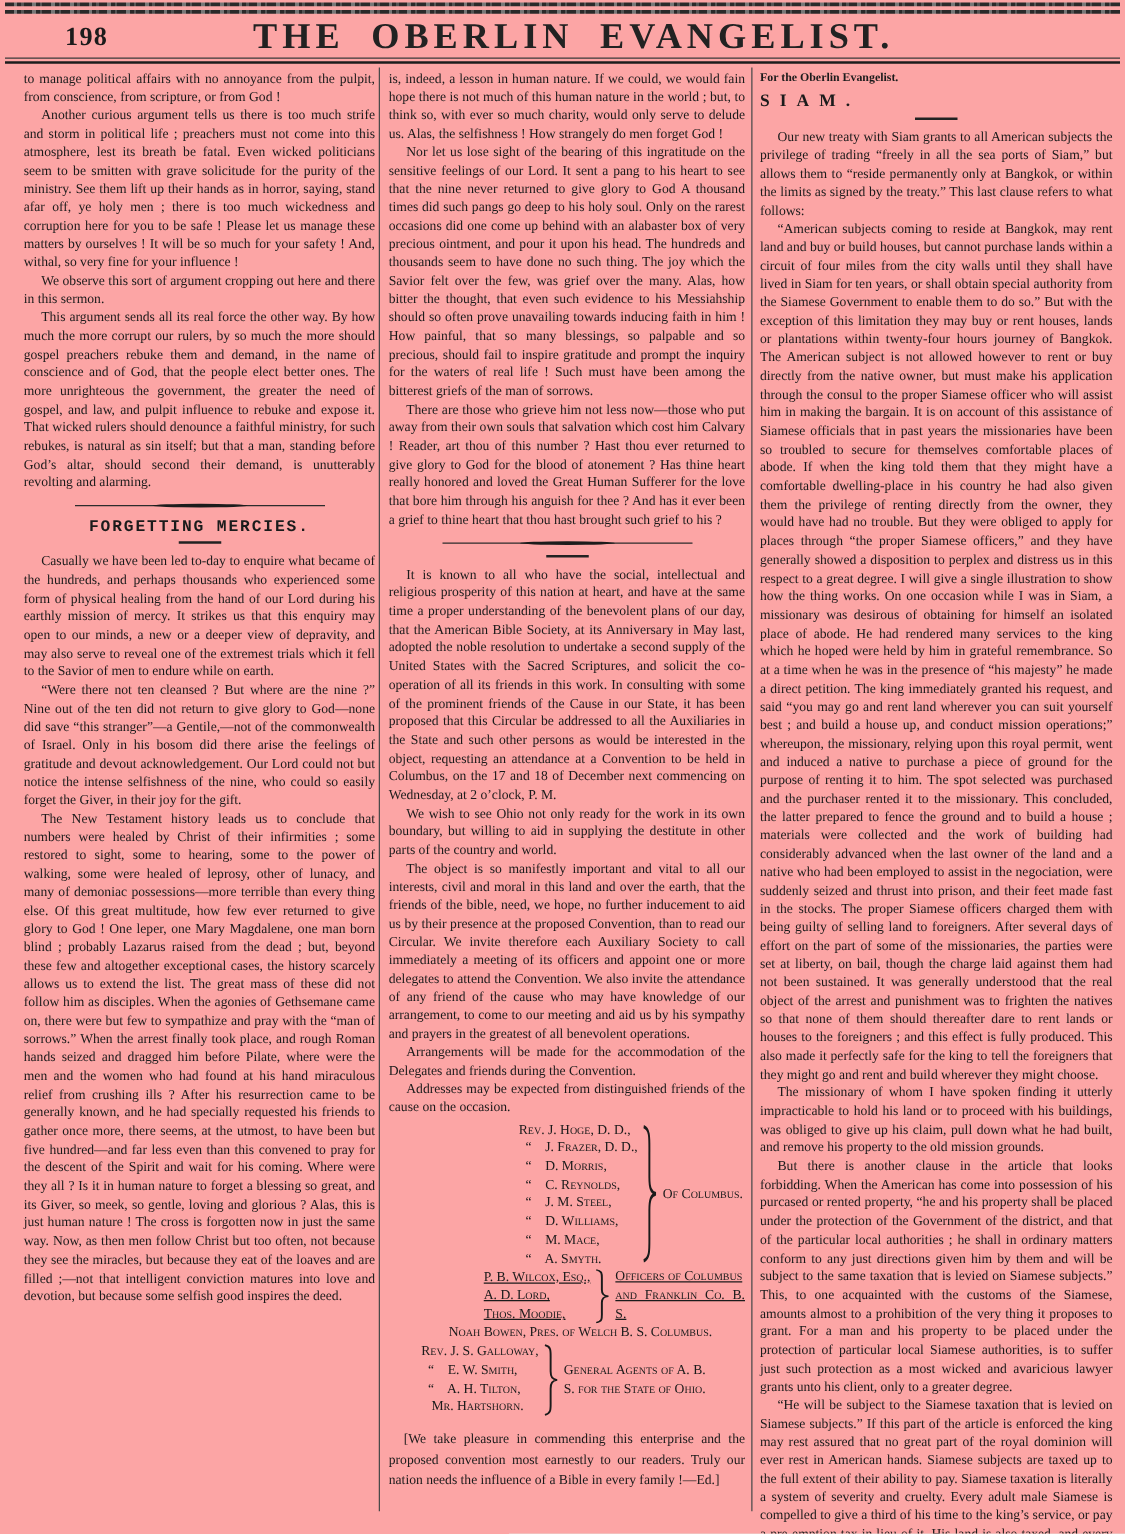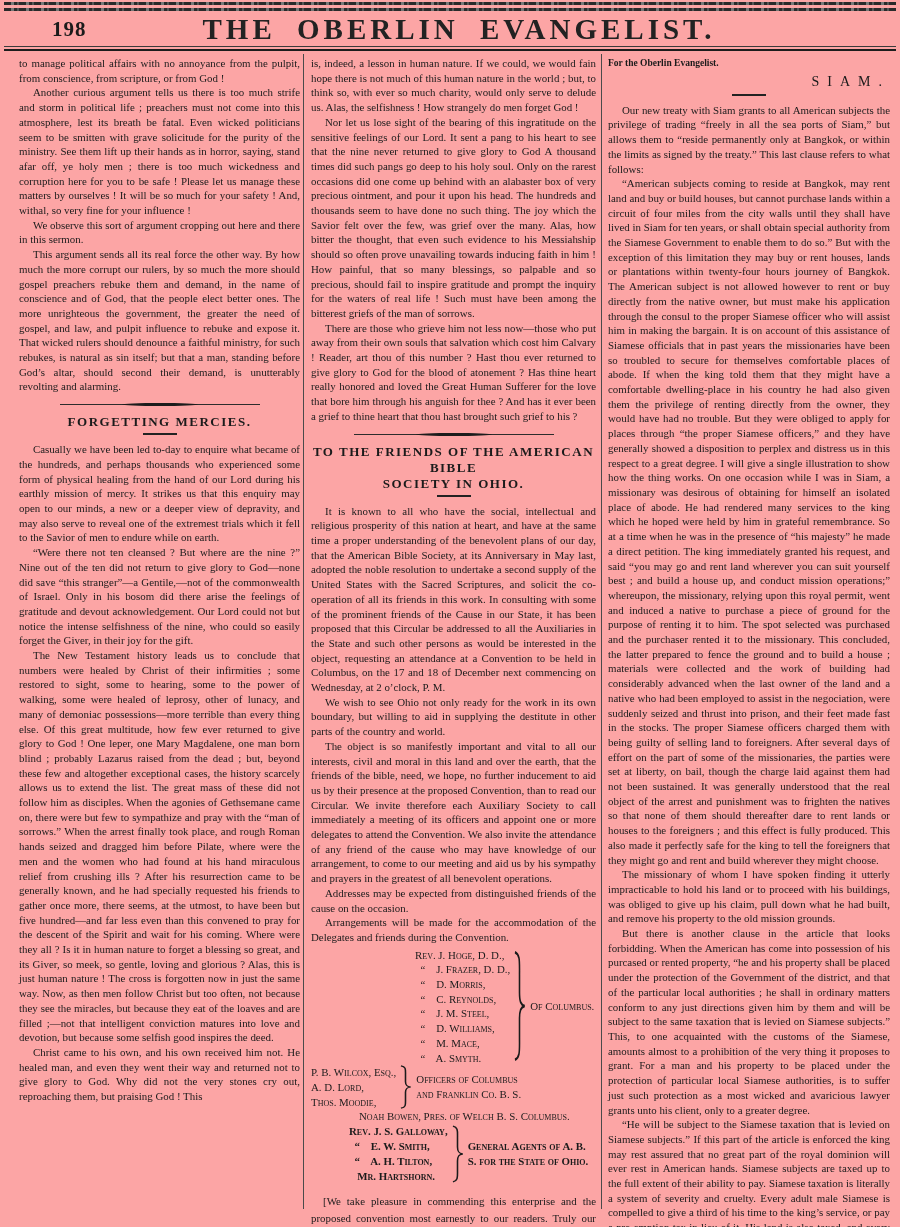--- a/index.html
+++ b/index.html
@@ -29,30 +29,30 @@
   .colrule-2{left:601px;}
   .col{position:absolute;top:56px;font-size:10.9px;line-height:14.7px;text-align:justify;}
   .col1{left:19px;width:281px;}
   .col2{left:311px;width:285px;}
   .col3{left:608px;width:282px;}
   p{margin:0;padding:0;}
   p.ind{text-indent:14px;}
   .swell{position:relative;height:7px;width:200px;margin:7px auto 6px auto;}
   .swell .line{position:absolute;top:3px;left:0;right:0;height:1px;background:#2c2c2c;}
   .swell .bulge{position:absolute;top:2px;left:50%;margin-left:-38px;width:76px;height:3px;background:#1c1c1c;border-radius:50%;}
-  h2.sec{margin:2px 0 0 0;text-align:center;font-size:13px;font-weight:bold;letter-spacing:1.5px;line-height:16px;}
+  h2.sec{margin:2px 0 0 0;text-align:center;font-size:13px;font-weight:bold;letter-spacing:1.5px;line-height:16px;font-family:Liberation Mono, monospace;}
   .hrule{width:34px;border-top:2px solid #222;margin:3px auto 7px auto;}
   .credit{text-align:left;font-size:9.5px;font-weight:bold;margin:0 8px 2px 0;}
-  h2.siam{margin:0;text-align:right;font-size:14px;font-weight:normal;letter-spacing:8px;line-height:18px;}
+  h2.siam{margin:0;text-align:left;font-size:14px;font-weight:bold;letter-spacing:8px;line-height:18px;}
   
   .signers{margin-top:3px;font-variant:small-caps;}
   .sign-group{display:flex;align-items:center;}
   .sg1{margin-left:104px;}
-  .sg2{}
-  .sg3{margin-left:38px;font-weight:bold;}
+  .sg2{margin-left:76px;text-decoration:underline;}
+  .sg3{margin-left:26px;}
   .names div{white-space:pre;line-height:14.7px;}
   .brace{width:13px;margin:0 4px 0 3px;flex:0 0 auto;}
   .sign-label{line-height:15px;}
   .bowen{margin-left:48px;white-space:pre;line-height:15px;}
   .ednote{margin-top:10px;line-height:16.5px;}
   .ednote p{text-indent:12px;}
 </style>
 </head>
 <body>
 
@@ -85,44 +85,39 @@
       <div class="line"></div>
       <div class="bulge"></div>
     </div>
 
     <h2 class="sec">FORGETTING MERCIES.</h2>
     <div class="hrule"></div>
 
     <p class="ind">Casually we have been led to-day to enquire what became of the hundreds, and perhaps thousands who experienced some form of physical healing from the hand of our Lord during his earthly mission of mercy. It strikes us that this enquiry may open to our minds, a new or a deeper view of depravity, and may also serve to reveal one of the extremest trials which it fell to the Savior of men to endure while on earth.</p>
     <p class="ind">“Were there not ten cleansed ? But where are the nine ?” Nine out of the ten did not return to give glory to God—none did save “this stranger”—a Gentile,—not of the commonwealth of Israel. Only in his bosom did there arise the feelings of gratitude and devout acknowledgement. Our Lord could not but notice the intense selfishness of the nine, who could so easily forget the Giver, in their joy for the gift.</p>
     <p class="ind">The New Testament history leads us to conclude that numbers were healed by Christ of their infirmities ; some restored to sight, some to hearing, some to the power of walking, some were healed of leprosy, other of lunacy, and many of demoniac possessions—more terrible than every thing else. Of this great multitude, how few ever returned to give glory to God ! One leper, one Mary Magdalene, one man born blind ; probably Lazarus raised from the dead ; but, beyond these few and altogether exceptional cases, the history scarcely allows us to extend the list. The great mass of these did not follow him as disciples. When the agonies of Gethsemane came on, there were but few to sympathize and pray with the “man of sorrows.” When the arrest finally took place, and rough Roman hands seized and dragged him before Pilate, where were the men and the women who had found at his hand miraculous relief from crushing ills ? After his resurrection came to be generally known, and he had specially requested his friends to gather once more, there seems, at the utmost, to have been but five hundred—and far less even than this convened to pray for the descent of the Spirit and wait for his coming. Where were they all ? Is it in human nature to forget a blessing so great, and its Giver, so meek, so gentle, loving and glorious ? Alas, this is just human nature ! The cross is forgotten now in just the same way. Now, as then men follow Christ but too often, not because they see the miracles, but because they eat of the loaves and are filled ;—not that intelligent conviction matures into love and devotion, but because some selfish good inspires the deed.</p>
-    <p class="ind">Christ came to his own, and his own received him not. He healed man, and even they went their way and returned not to give glory to God. Why did not the very stones cry out, reproaching them, but praising God ! This</p>
   </div>
 
   <div class="col col2">
     <p>is, indeed, a lesson in human nature. If we could, we would fain hope there is not much of this human nature in the world ; but, to think so, with ever so much charity, would only serve to delude us. Alas, the selfishness ! How strangely do men forget God !</p>
     <p class="ind">Nor let us lose sight of the bearing of this ingratitude on the sensitive feelings of our Lord. It sent a pang to his heart to see that the nine never returned to give glory to God  A thousand times did such pangs go deep to his holy soul. Only on the rarest occasions did one come up behind with an alabaster box of very precious ointment, and pour it upon his head. The hundreds and thousands seem to have done no such thing. The joy which the Savior felt over the few, was grief over the many. Alas, how bitter the thought, that even such evidence to his Messiahship should so often prove unavailing towards inducing faith in him ! How painful, that so many blessings, so palpable and so precious, should fail to inspire gratitude and prompt the inquiry for the waters of real life ! Such must have been among the bitterest griefs of the man of sorrows.</p>
     <p class="ind">There are those who grieve him not less now—those who put away from their own souls that salvation which cost him Calvary ! Reader, art thou of this number ? Hast thou ever returned to give glory to God for the blood of atonement ? Has thine heart really honored and loved the Great Human Sufferer for the love that bore him through his anguish for thee ? And has it ever been a grief to thine heart that thou hast brought such grief to his ?</p>
 
     <div class="swell">
       <div class="line"></div>
       <div class="bulge"></div>
     </div>
 
-    <h2 class="sec">
-      <span>TO THE FRIENDS OF THE AMERICAN BIBLE</span><br>
-      <span>SOCIETY IN OHIO.</span>
-    </h2>
     <div class="hrule"></div>
 
     <p class="ind">It is known to all who have the social, intellectual and religious prosperity of this nation at heart, and have at the same time a proper understanding of the benevolent plans of our day, that the American Bible Society, at its Anniversary in May last, adopted the noble resolution to undertake a second supply of the United States with the Sacred Scriptures, and solicit the co-operation of all its friends in this work. In consulting with some of the prominent friends of the Cause in our State, it has been proposed that this Circular be addressed to all the Auxiliaries in the State and such other persons as would be interested in the object, requesting an attendance at a Convention to be held in Columbus, on the 17 and 18 of December next commencing on Wednesday, at 2 o’clock, P. M.</p>
     <p class="ind">We wish to see Ohio not only ready for the work in its own boundary, but willing to aid in supplying the destitute in other parts of the country and world.</p>
     <p class="ind">The object is so manifestly important and vital to all our interests, civil and moral in this land and over the earth, that the friends of the bible, need, we hope, no further inducement to aid us by their presence at the proposed Convention, than to read our Circular. We invite therefore each Auxiliary Society to call immediately a meeting of its officers and appoint one or more delegates to attend the Convention. We also invite the attendance of any friend of the cause who may have knowledge of our arrangement, to come to our meeting and aid us by his sympathy and prayers in the greatest of all benevolent operations.</p>
+    <p class="ind">Arrangements will be made for the accommodation of the Delegates and friends during the Convention.</p>
     <p class="ind">Addresses may be expected from distinguished friends of the cause on the occasion.</p>
-    <p class="ind">Arrangements will be made for the accommodation of the Delegates and friends during the Convention.</p>
 
     <div class="signers">
 
       <div class="sign-group sg1">
         <div class="names">
           <div>Rev. J. Hoge, D. D.,</div>
           <div>  “    J. Frazer, D. D.,</div>
           <div>  “    D. Morris,</div>
           <div>  “    C. Reynolds,</div>
           <div>  “    J. M. Steel,</div>

